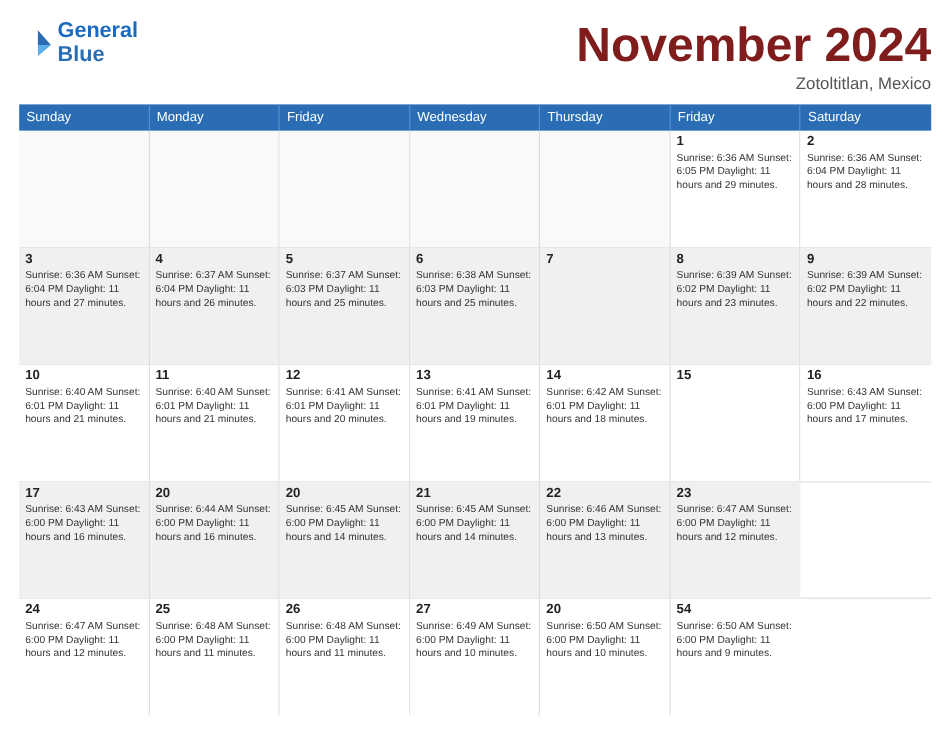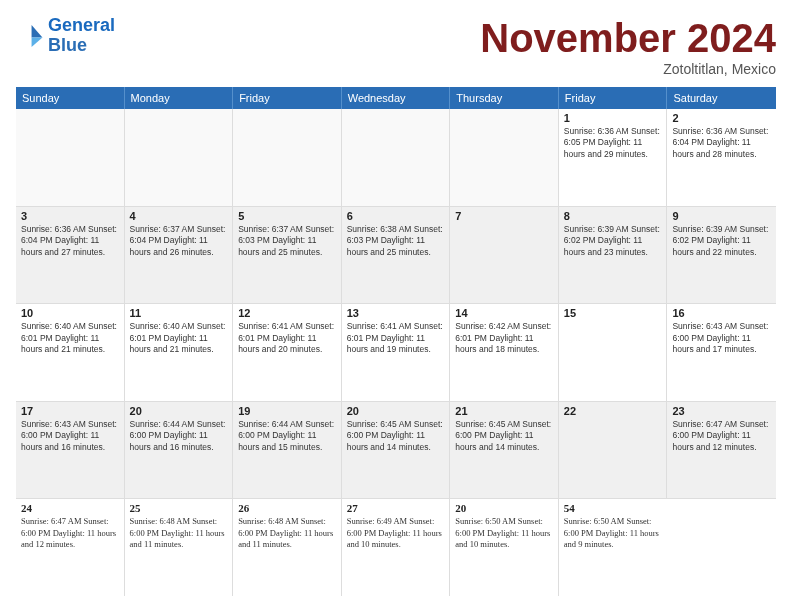--- a/index.html
+++ b/index.html
@@ -80,21 +80,20 @@
       flex-direction: column;
     }
     .cal-row {
       display: grid;
       grid-template-columns: repeat(7, 1fr);
       flex: 1;
       border-bottom: 1px solid #ddd;
     }
     .cal-row:last-child {
       border-bottom: none;
-      font-family: Liberation Serif, serif;
     }
     .cal-cell {
       border-right: 1px solid #ddd;
       padding: 3px 5px;
       font-size: 9px;
       color: #333;
       background: #fff;
       vertical-align: top;
     }
     .cal-cell:last-child {
@@ -275,42 +274,39 @@
 and 16 minutes.</div>
           </div>
           <div class="cal-cell shaded">
             <span class="day-num">20</span>
             <div class="day-info">Sunrise: 6:44 AM
 Sunset: 6:00 PM
 Daylight: 11 hours
 and 16 minutes.</div>
           </div>
           <div class="cal-cell shaded">
-            <span class="day-num">19</span>
-            <div class="day-info">Sunrise: 6:44 AM
-Sunset: 6:00 PM
-Daylight: 11 hours
-and 15 minutes.</div>
-          </div>
-          <div class="cal-cell shaded">
             <span class="day-num">20</span>
             <div class="day-info">Sunrise: 6:45 AM
 Sunset: 6:00 PM
 Daylight: 11 hours
 and 14 minutes.</div>
           </div>
           <div class="cal-cell shaded">
             <span class="day-num">21</span>
             <div class="day-info">Sunrise: 6:45 AM
 Sunset: 6:00 PM
 Daylight: 11 hours
 and 14 minutes.</div>
           </div>
           <div class="cal-cell shaded">
             <span class="day-num">22</span>
+            <div class="day-info">Sunrise: 6:46 AM
+Sunset: 6:00 PM
+Daylight: 11 hours
+and 13 minutes.</div>
           </div>
           <div class="cal-cell shaded">
             <span class="day-num">23</span>
             <div class="day-info">Sunrise: 6:47 AM
 Sunset: 6:00 PM
 Daylight: 11 hours
 and 12 minutes.</div>
           </div>
         </div>
         <div class="cal-row">

